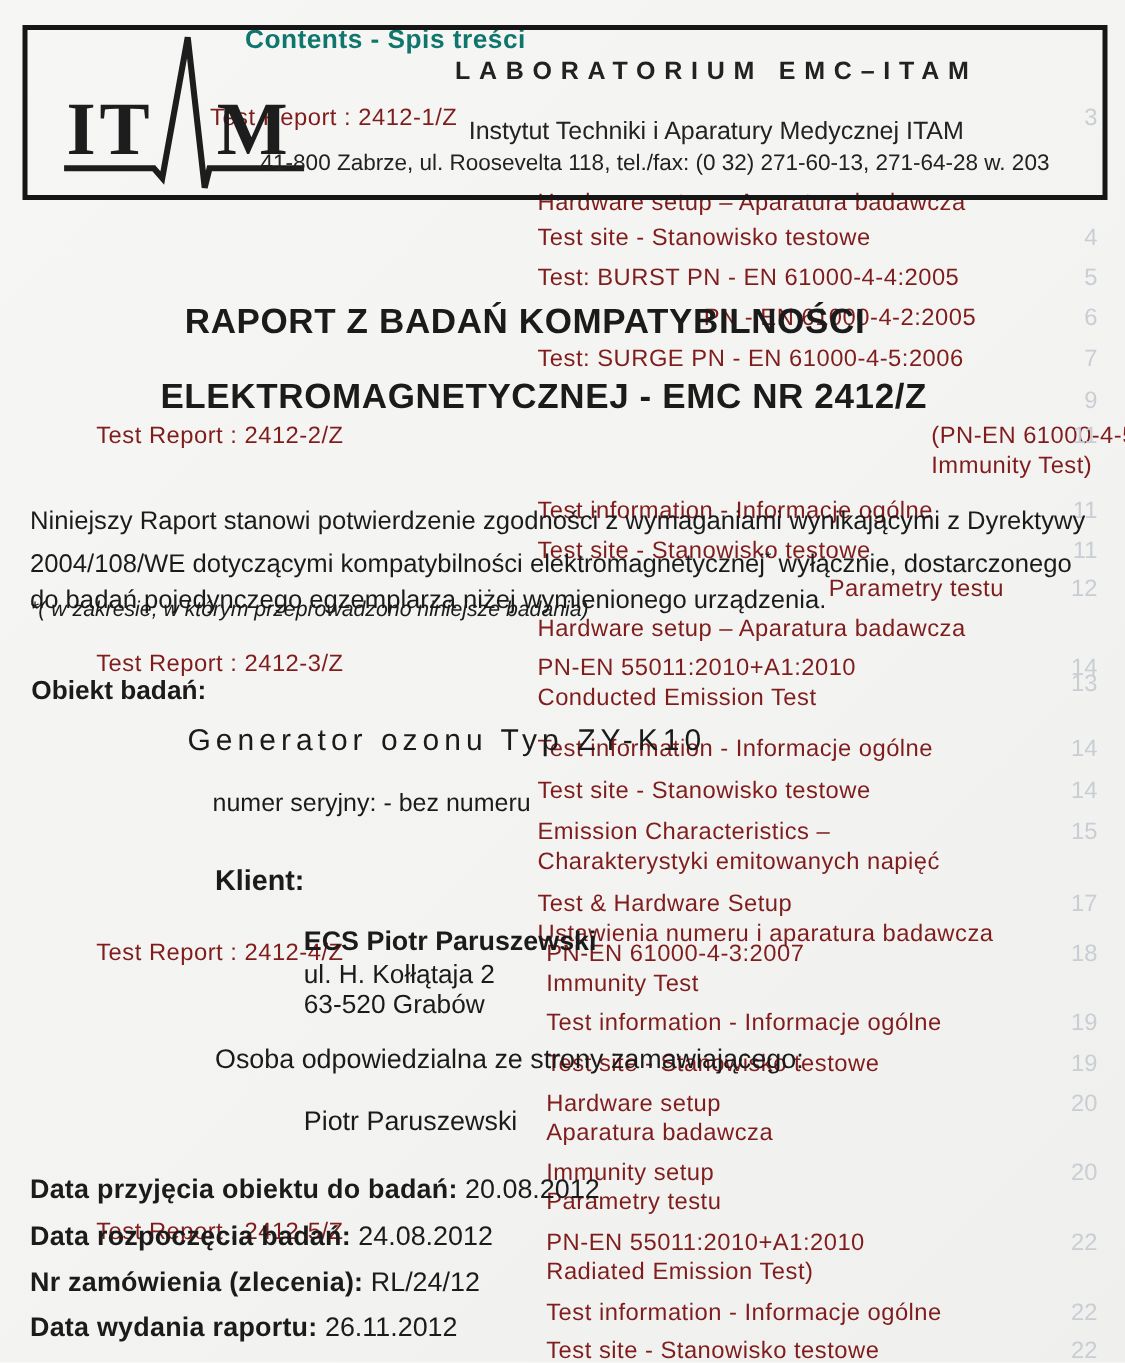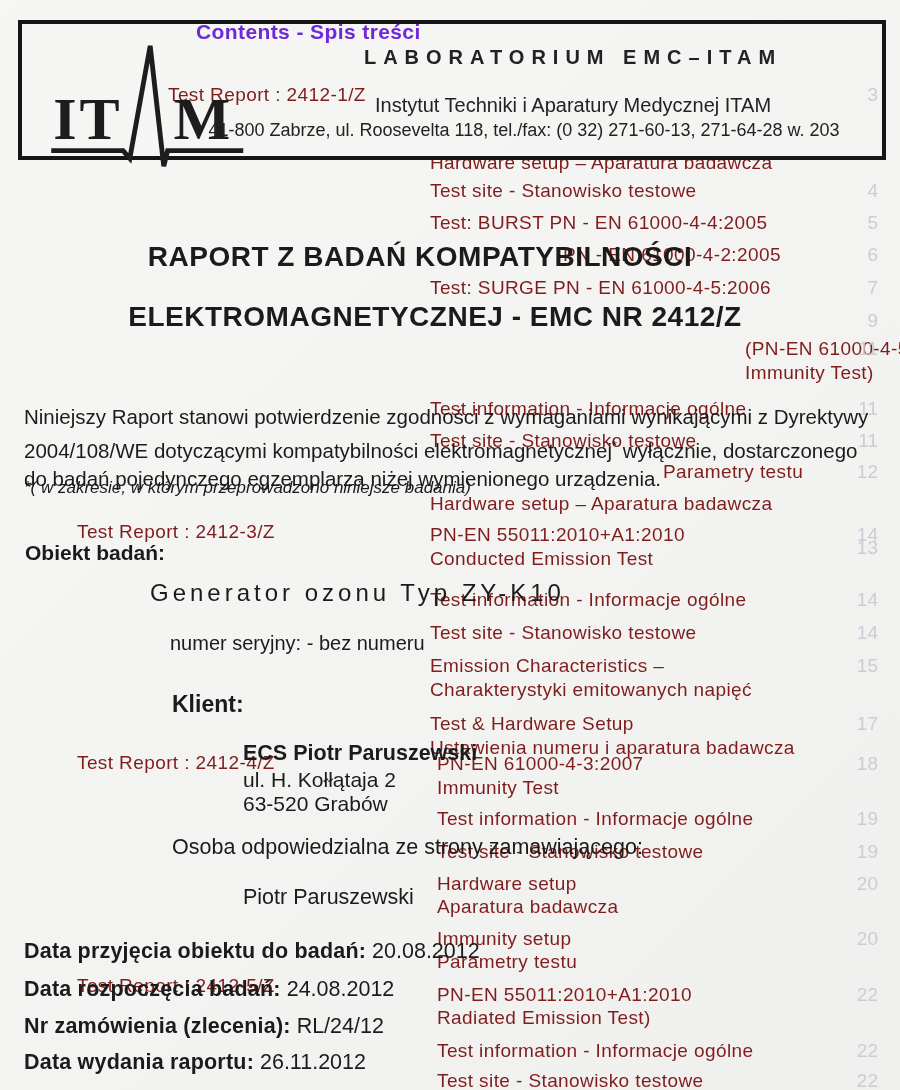--- a/index.html
+++ b/index.html
@@ -6,28 +6,28 @@
   body{
     width:900px;height:1090px;position:relative;overflow:hidden;
     background:linear-gradient(135deg,#f6f6f4 0%,#f3f3f1 55%,#efefed 100%);
     font-family:"Liberation Sans", sans-serif;
     color:#1b1b1b;
   }
   .abs{position:absolute;white-space:nowrap;}
   
   #ghost-layer{position:absolute;inset:0;z-index:1;}
   .ghost-line{position:absolute;white-space:nowrap;font-size:19px;color:#7f1d1d;letter-spacing:.4px;}
-  .ghost-line.bold{font-weight:bold;font-size:21px;color:#6d28d9;}
+  .ghost-line.bold{font-weight:bold;font-size:21px;color:#0f766e;}
   .ghost-page{position:absolute;width:40px;text-align:right;font-size:19px;color:#c9ced4;}
   
   .header-box{
     position:absolute;left:18px;top:20px;width:860px;height:132px;
     border:4px solid #161616;z-index:3;
   }
-  .logo-wrap{position:absolute;left:24px;top:18px;width:220px;height:128px;text-align:center;}
+  .logo-wrap{position:absolute;left:24px;top:2px;width:220px;height:128px;text-align:center;}
   .lab-title{
     position:absolute;left:250px;right:8px;top:22px;text-align:center;
     font-weight:bold;font-size:20px;letter-spacing:7px;color:#222;
   }
   .institute{
     position:absolute;left:250px;right:8px;top:70px;text-align:center;
     font-size:20px;color:#222;
   }
   .address{
     position:absolute;left:150px;right:6px;top:96px;text-align:center;
@@ -66,20 +66,21 @@
     <div class="ghost-line" style="left: 430px; top: 152px;">Hardware setup – Aparatura badawcza</div>
     <div class="ghost-line" style="left: 430px; top: 180px;">Test site - Stanowisko testowe</div>
     <div class="ghost-page" style="left: 838px; top: 180px;">4</div>
     <div class="ghost-line" style="left: 430px; top: 212px;">Test:  BURST    PN - EN 61000-4-4:2005</div>
     <div class="ghost-page" style="left: 838px; top: 212px;">5</div>
     <div class="ghost-line" style="left: 563px; top: 244px;">PN - EN 61000-4-2:2005</div>
     <div class="ghost-page" style="left: 838px; top: 244px;">6</div>
     <div class="ghost-line" style="left: 430px; top: 277px;">Test:  SURGE   PN - EN 61000-4-5:2006</div>
     <div class="ghost-page" style="left: 838px; top: 277px;">7</div>
     <div class="ghost-page" style="left: 838px; top: 310px;">9</div>
+    <div class="ghost-line" style="left: 77px; top: 338px;">Test Report : 2412-2/Z</div>
     <div class="ghost-line" style="left: 745px; top: 338px;">(PN-EN 61000-4-5:2009</div>
     <div class="ghost-page" style="left: 838px; top: 338px;">11</div>
     <div class="ghost-line" style="left: 745px; top: 362px;">Immunity Test)</div>
     <div class="ghost-line" style="left: 430px; top: 398px;">Test information - Informacje ogólne</div>
     <div class="ghost-page" style="left: 838px; top: 398px;">11</div>
     <div class="ghost-line" style="left: 430px; top: 430px;">Test site - Stanowisko testowe</div>
     <div class="ghost-page" style="left: 838px; top: 430px;">11</div>
     <div class="ghost-line" style="left: 663px; top: 461px;">Parametry testu</div>
     <div class="ghost-page" style="left: 838px; top: 461px;">12</div>
     <div class="ghost-line" style="left: 430px; top: 493px;">Hardware setup – Aparatura badawcza</div>

